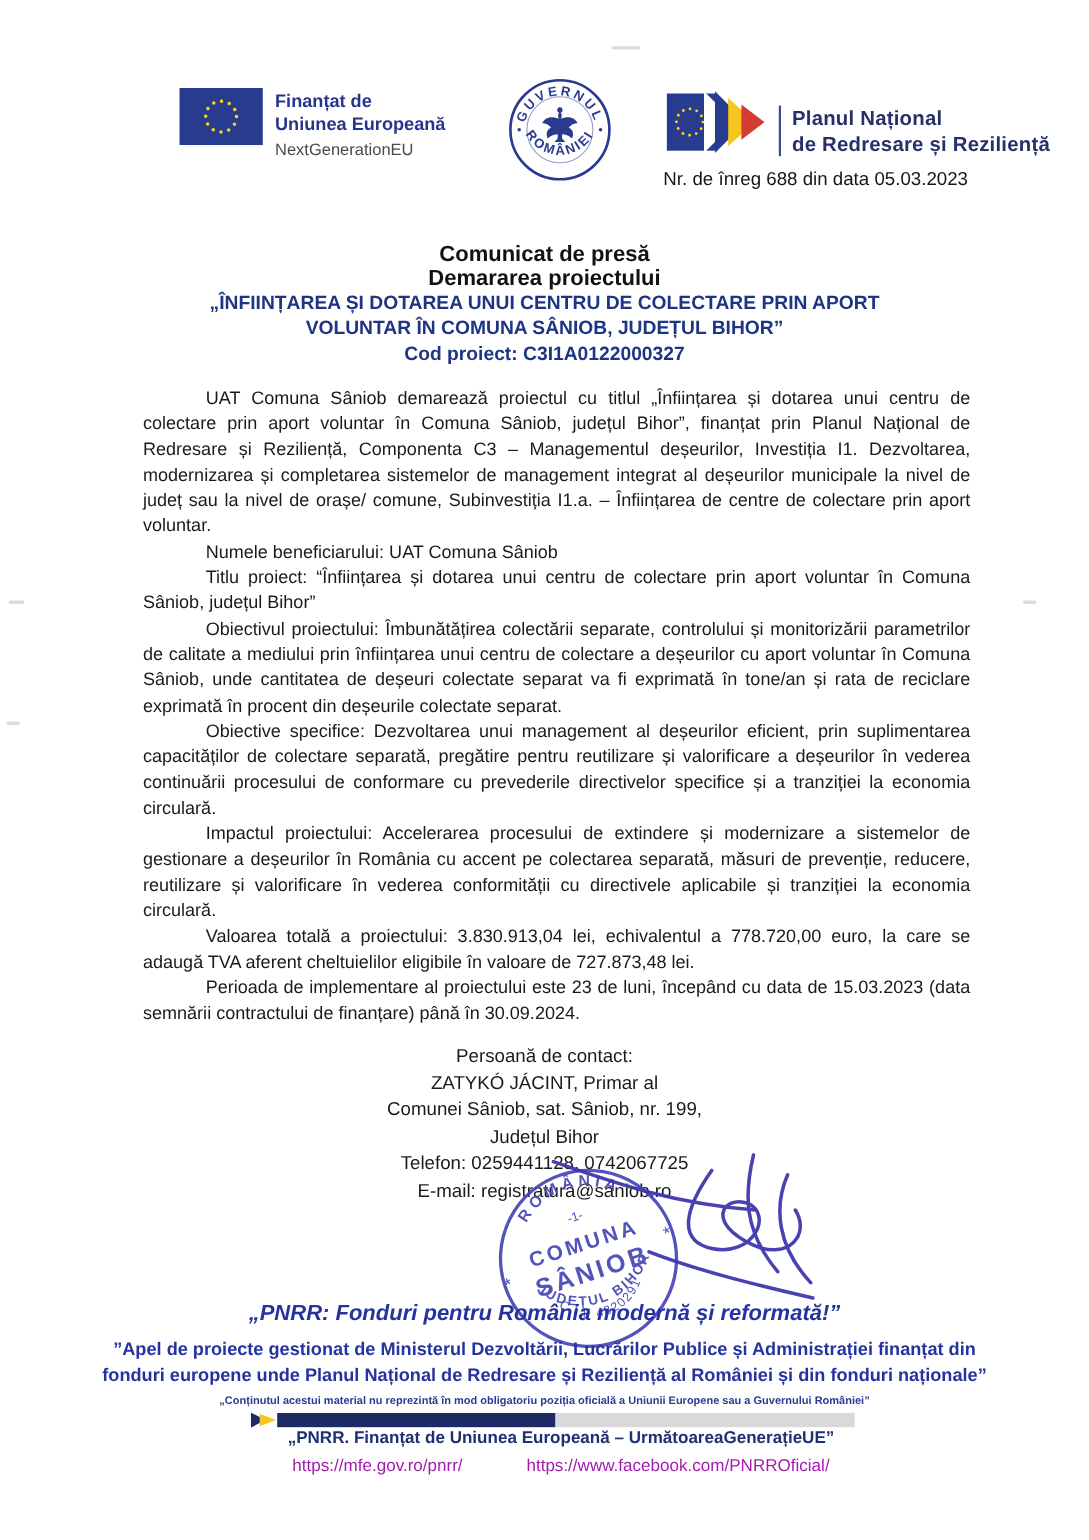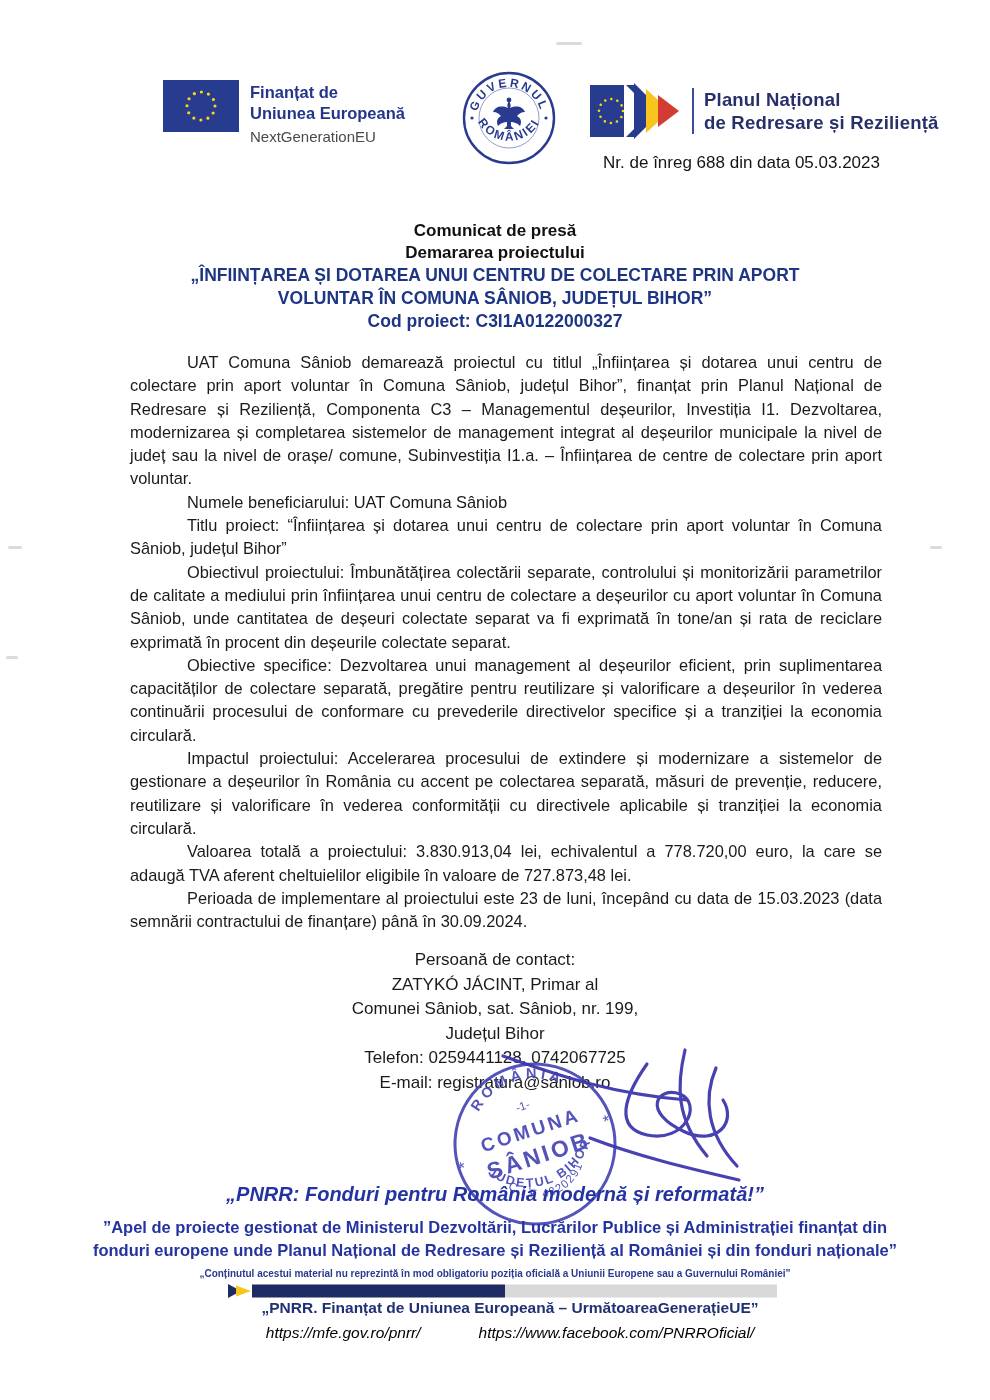--- a/index.html
+++ b/index.html
@@ -6,46 +6,46 @@
   .page{
     position:relative;width:990px;height:1400px;margin:0 auto;background:#ffffff;
     font-family:"Liberation Sans","DejaVu Sans",sans-serif;color:#1b1b1b;overflow:hidden;
   }
   
   .eu-logo{position:absolute;left:163px;top:80px;display:flex;align-items:flex-start;}
   .eu-logo .eu-text{margin-left:11px;padding-top:2px;}
   .eu-line-bold{font-weight:bold;color:#26358c;font-size:16.5px;line-height:21px;}
   .eu-line-gray{color:#4a4a4a;font-size:15px;line-height:21px;margin-top:2px;}
   .gov-seal{position:absolute;left:461px;top:70px;}
-  .pnrr-logo{position:absolute;left:590px;top:80px;display:flex;align-items:center;}
+  .pnrr-logo{position:absolute;left:606px;top:80px;display:flex;align-items:flex-end;}
   .pnrr-text{margin-left:10px;padding-left:10px;border-left:2px solid #3b4ba0;}
   .pnrr-line{font-weight:bold;color:#273069;font-size:18.5px;line-height:23px;letter-spacing:.2px;}
   .reg-number{position:absolute;left:500px;top:153px;width:380px;text-align:right;font-size:17px;color:#151515;}
   
   .title-block{position:absolute;left:100px;top:220px;width:790px;text-align:center;font-weight:bold;}
-  .title-black{color:#111;font-size:17px;line-height:22px;}
+  .title-black{color:#111;font-size:20px;line-height:22px;}
   .title-blue{color:#1d3583;font-size:17.5px;line-height:23px;}
   
   .body-text{position:absolute;left:130px;top:351px;width:752px;font-size:16.4px;line-height:23.3px;text-align:justify;color:#1a1a1a;}
   .body-text p{margin:0;text-indent:57px;}
   .body-text .b{font-weight:normal;}
   
   .contact-block{position:absolute;left:100px;top:948px;width:790px;text-align:center;font-size:17px;line-height:24.5px;color:#1a1a1a;}
   
   .stamp-overlay{position:absolute;left:385px;top:1042px;pointer-events:none;}
   
   .motto{position:absolute;left:100px;top:1183px;width:790px;text-align:center;font-style:italic;font-weight:bold;font-size:20px;color:#2433a0;}
   .footer-quotes{position:absolute;left:90px;top:1216px;width:810px;text-align:center;}
   .quote-italic{font-weight:bold;font-size:16.5px;line-height:23px;color:#2433a0;}
   .quote-small{font-weight:bold;font-size:10px;line-height:19px;color:#2a3b8f;margin-top:2px;}
   
   .bottom-bar{position:absolute;left:228px;top:1284px;}
   .bottom-slogan{position:absolute;left:140px;top:1299px;width:740px;text-align:center;font-weight:bold;font-size:15.5px;color:#1f3073;}
   .bottom-links{position:absolute;left:140px;top:1324px;width:740px;display:flex;justify-content:center;gap:58px;font-size:15.5px;color:#1f3073;}
-  .bottom-links a{color:#000000;text-decoration:none;font-style:italic;}
+  .bottom-links a{color:#a21caf;text-decoration:none;}
   
   .artifact{position:absolute;background:#bdbdbd;border-radius:2px;opacity:.55;}
 </style>
 </head>
 <body>
 
 <div class="page">
 
   <div class="eu-logo">
     <svg width="76" height="52" viewBox="0 0 76 52">

